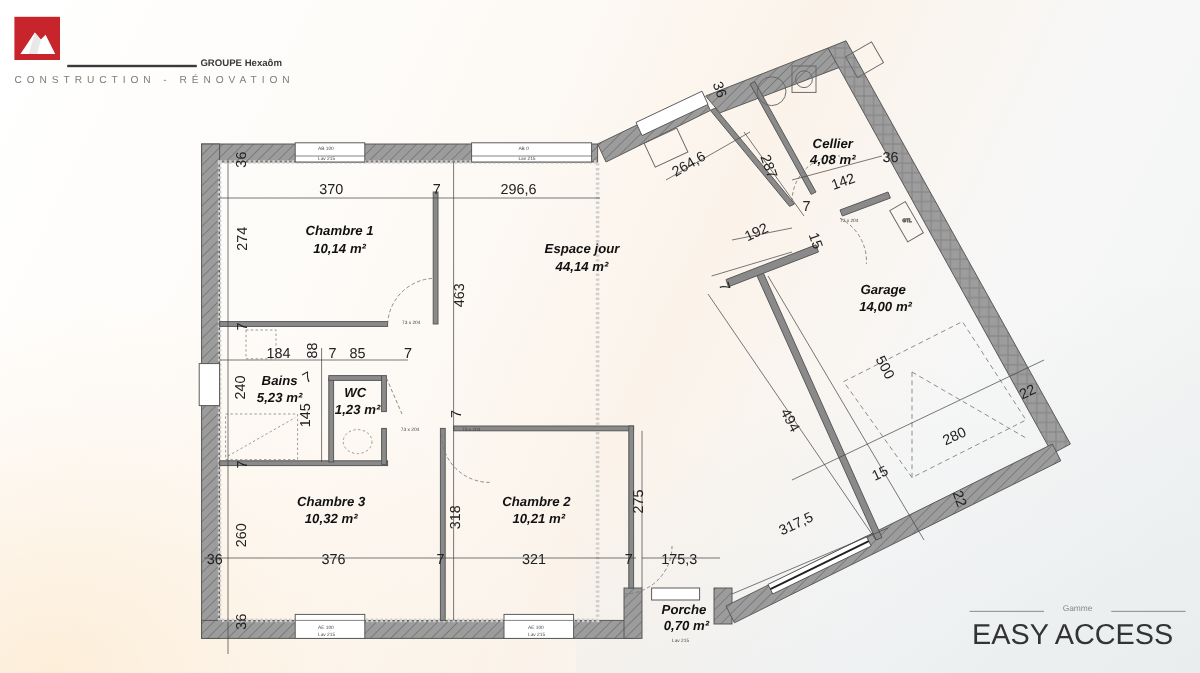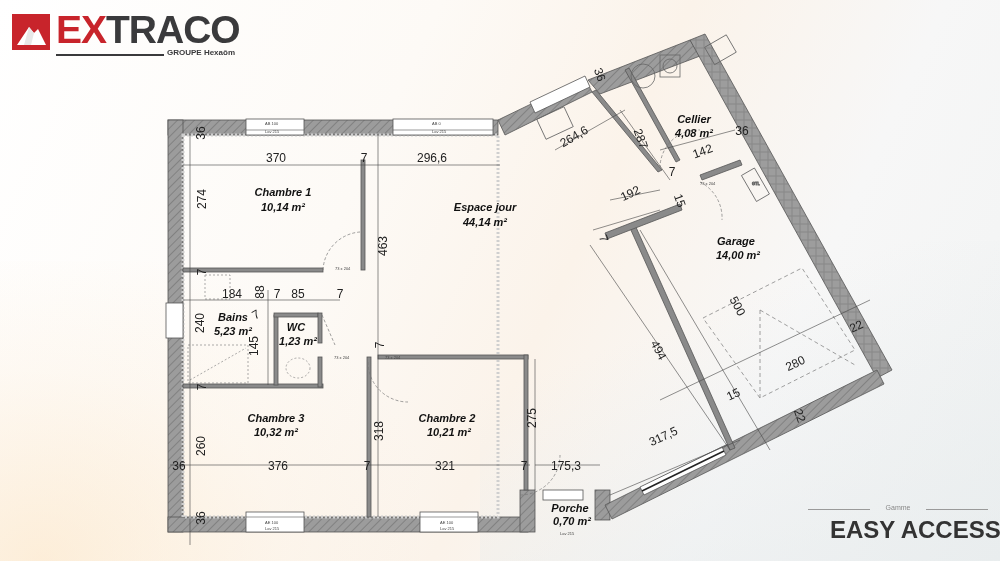--- a/index.html
+++ b/index.html
@@ -28,44 +28,44 @@
   .logo-text .ex { color:#c8242b; }
   .logo-rule { position:absolute; left:44px; top:42px; width:108px; height:2px; background:#3a3a3c; }
   .logo-group { position:absolute; left:155px; top:36px; font-size:8px; color:#3a3a3c; font-weight:bold; white-space:nowrap;text-align:right; }
   .logo-tag {
     position:absolute; left:0; top:49px; font-size:8.5px; letter-spacing:4.1px; color:#7d7d7d; white-space:nowrap;
   }
   .brand { position:absolute; left:808px; top:504px; width:180px; }
   .brand-gamme { position:absolute; left:0; top:0; width:180px; text-align:center; font-size:7px; color:#888; }
   .brand-line { position:absolute; top:5px; height:1px; background:#9a9a9a; }
   .brand-name {
-    position:absolute; left:2px; top:12px; font-size:24px; font-weight:bold; color:#333; letter-spacing:0px; white-space:nowrap;margin-left:20px;
+    position:absolute; left:2px; top:12px; font-size:24px; font-weight:normal; color:#333; letter-spacing:0px; white-space:nowrap;
   }
   svg.plan { position:absolute; left:0; top:0; }
   .room-name { font-family:"Liberation Sans", sans-serif; font-weight:bold; font-style:italic; font-size:11px; fill:#111; }
   .room-area { font-family:"Liberation Sans", sans-serif; font-weight:bold; font-style:italic; font-size:11px; fill:#111; }
   .dim { font-family:"Liberation Sans", sans-serif; font-size:12px; fill:#222; }
   .tiny { font-family:"Liberation Sans", sans-serif; font-size:4px; fill:#444; }
 </style>
 </head>
 <body>
 
 <div class="bg-warm"></div>
 <div class="bg-cool"></div>
 
 <div class="logo">
   <div class="logo-mark">
     <svg width="38" height="36" viewBox="0 0 38 36">
       <polygon points="5,31 17,13 22,19 26,15 34,31" fill="#ffffff"></polygon>
       <polygon points="17,13 22,19 19,31 12,31" fill="#e8e8e8"></polygon>
     </svg>
   </div>
-  <div class="logo-text"><span class="ex">EX</span><span>TRACO</span></div>
   <div class="logo-rule"></div>
   <div class="logo-group">GROUPE Hexaôm</div>
+  <div class="logo-tag">CONSTRUCTION - RÉNOVATION</div>
 </div>
 
 <svg class="plan" width="1000" height="561" viewBox="0 0 1000 561">
   <defs>
     <pattern id="hatch" patternUnits="userSpaceOnUse" width="6" height="6" patternTransform="rotate(45)">
       <rect width="6" height="6" fill="#9c9c9c"></rect>
       <line x1="0" y1="0" x2="0" y2="6" stroke="#6f6f6f" stroke-width="1.2"></line>
     </pattern>
     <pattern id="brick" patternUnits="userSpaceOnUse" width="8" height="8">
       <rect width="8" height="8" fill="#8a8a8a"></rect>

